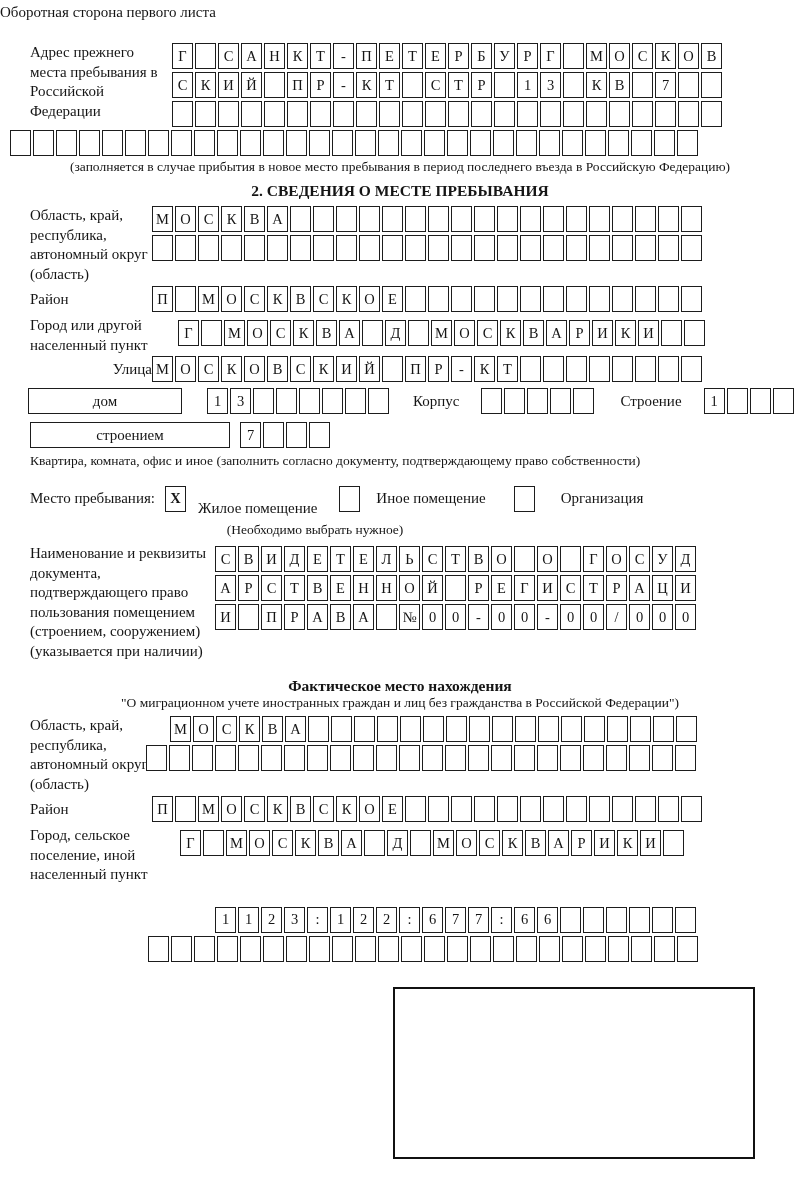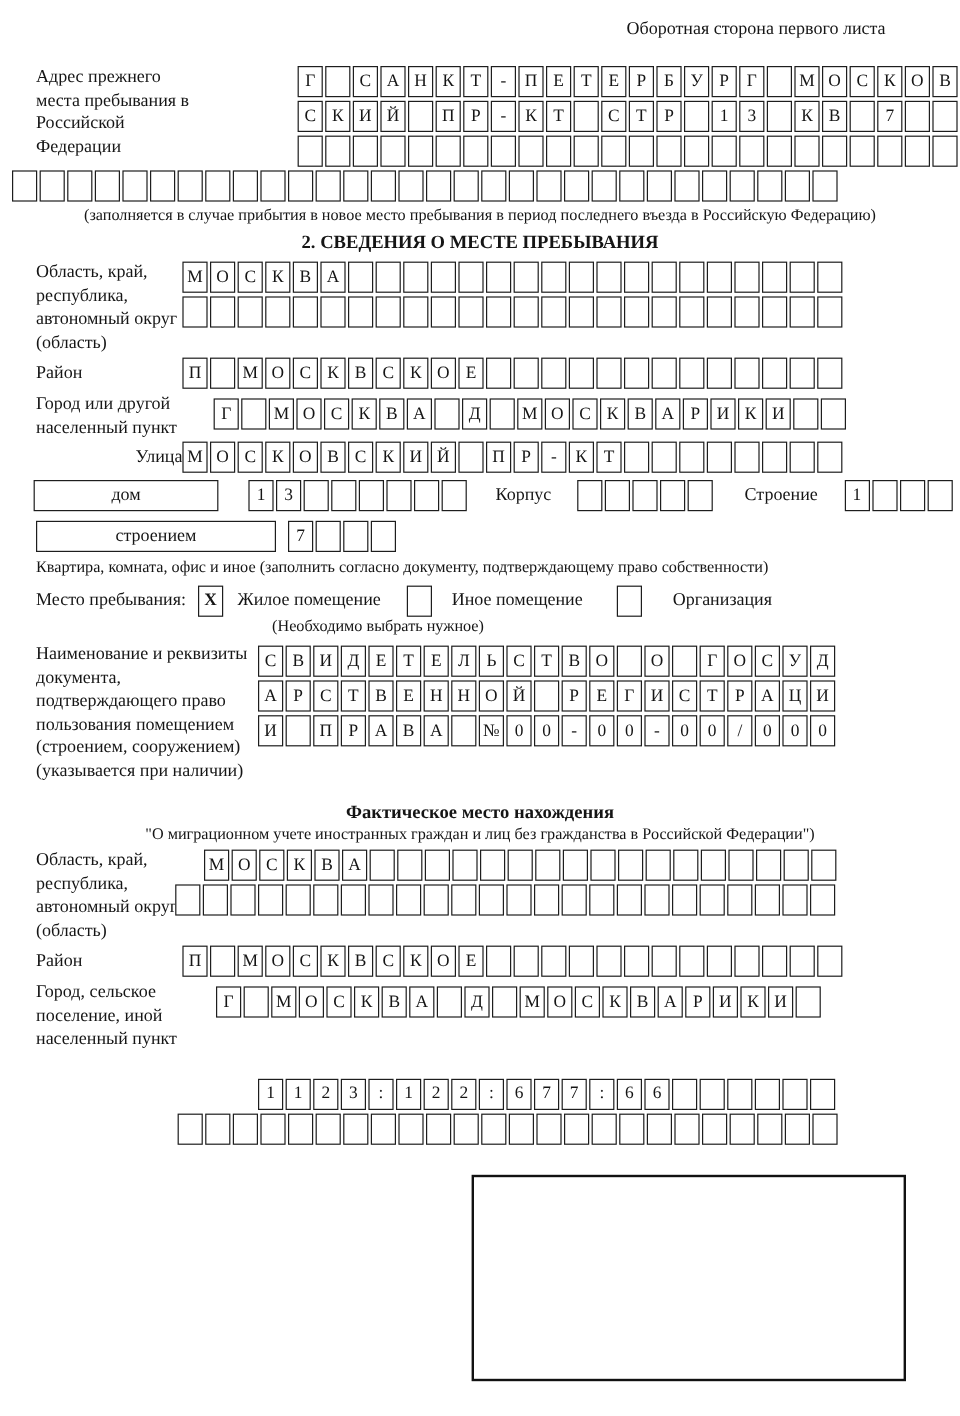--- a/index.html
+++ b/index.html
@@ -1,22 +1,22 @@
 <!DOCTYPE html>
 <html lang="ru"><head>
 <meta charset="utf-8">
 <style>
   html,body{margin:0;padding:0;background:#fff;}
   .page{
     width:800px;height:1180px;background:#fff;color:#151515;
     font-family:"Liberation Serif","DejaVu Serif",serif;
     position:relative;overflow:hidden;
   }
-  .hdr-note{ text-align:right; padding:16px 62px 0 0; font-size:15px;}
-  .sec{margin-top:0;justify-content:space-between;}
+  .hdr-note{ text-align:left; padding:4px 62px 0 0; font-size:15px;}
+  .sec{margin-top:0;}
   .frow{display:flex;align-items:flex-start;}
   .lbl{font-size:15px;line-height:19.5px;}
   .rows{display:flex;flex-direction:column;}
   .cellrow{display:flex;margin-bottom:3px;}
   .cell{
     width:19px;height:24px;border:1.5px solid #1d1d1d;margin-right:2px;
     display:flex;align-items:center;justify-content:center;
     font-size:14.5px;background:#fff;flex:0 0 auto;
   }
   .wbox{
@@ -339,21 +339,21 @@
         <div class="cell"></div>
         <div class="cell"></div>
         <div class="cell"></div>
       </div>
   </div>
   <div class="caption" style="margin-left:30px;margin-top:2px;">Квартира, комната, офис и иное (заполнить согласно документу, подтверждающему право собственности)</div>
 
   <div class="frow" style="margin-top:6px;margin-left:30px;align-items:center;">
     <div class="inline-lbl">Место пребывания:</div>
     <div class="cell" style="margin-left:10px;font-weight:bold;">X</div>
-    <div class="inline-lbl" style="margin-left:10px;">Жилое помещение</div>
+    <div class="inline-lbl" style="margin-left:10px;margin-top:20px;">Жилое помещение</div>
     <div class="cell" style="margin-left:22px;"></div>
     <div class="inline-lbl" style="margin-left:14px;">Иное помещение</div>
     <div class="cell" style="margin-left:28px;"></div>
     <div class="inline-lbl" style="margin-left:24px;">Организация</div>
   </div>
   <div class="caption" style="margin-left:150px;width:330px;text-align:center;">(Необходимо выбрать нужное)</div>
 
   <div class="frow" style="margin-top:6px;">
     <div class="lbl" style="margin-left:30px;width:185px;">Наименование и реквизиты документа, подтверждающего право пользования помещением (строением, сооружением) (указывается при наличии)</div>
     <div class="rows" style="margin-top:2px;">

